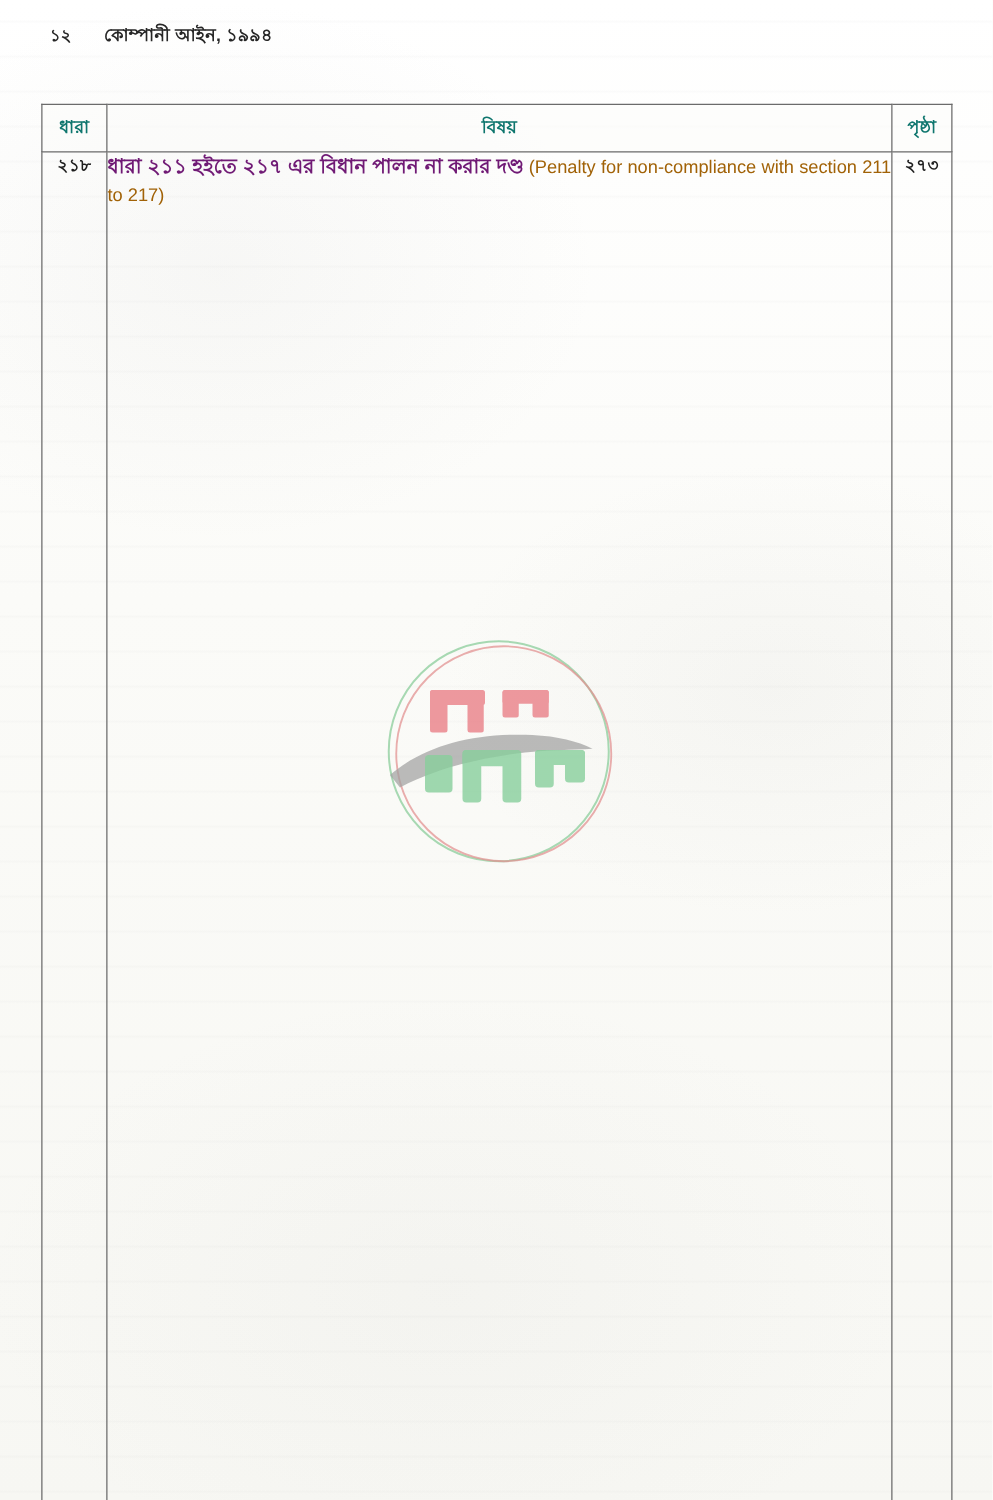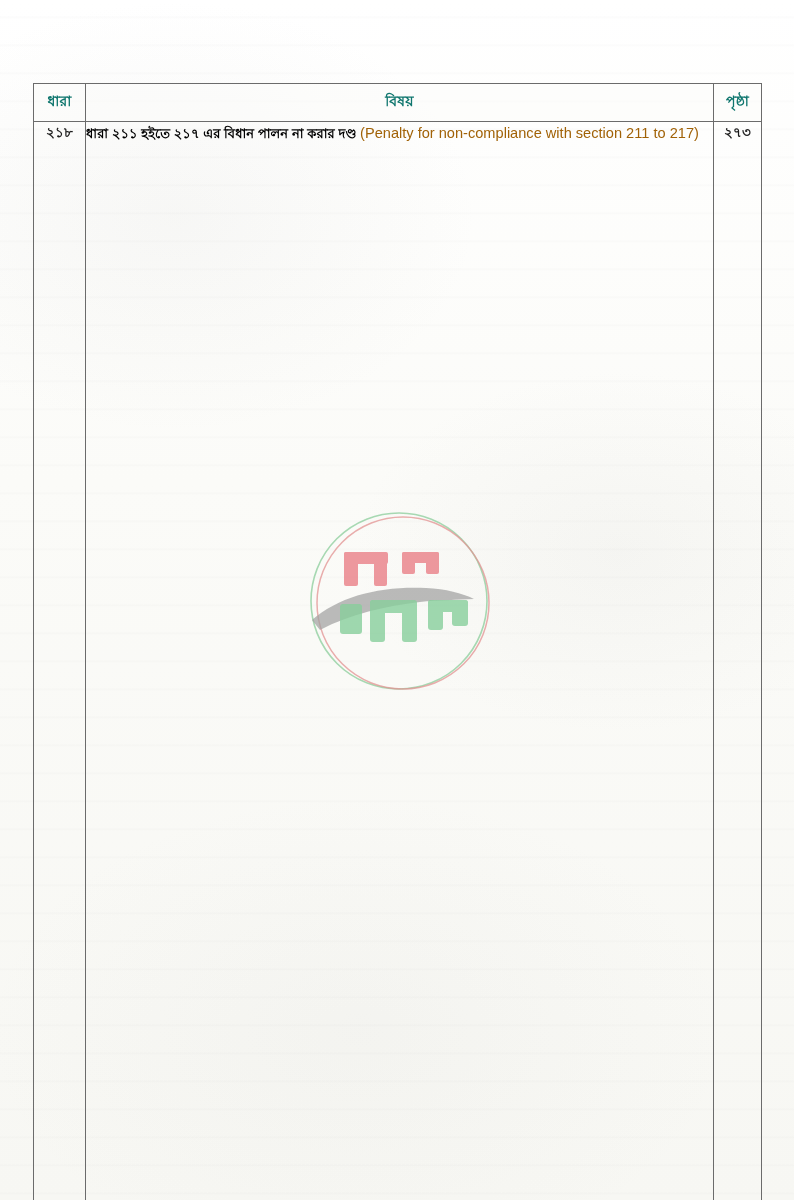--- a/index.html
+++ b/index.html
@@ -128,22 +128,22 @@
     font-size: 14.2px;
     line-height: 1.52;
     text-align: justify;
     text-justify: inter-word;
     color: #161616;
     hyphens: none;
   }
   td.subj .bn {
     font-family: "Liberation Sans", "DejaVu Sans", sans-serif;
     font-weight: 600;
-    font-size: 13px;
-    color: #000000;
+    font-size: 16px;
+    color: #701a75;
     letter-spacing: 0.1px;
   }
   td.subj .en {
     font-family: Liberation Sans, sans-serif;
     font-size: 14.6px;
     color: #a16207;
   }
 
   
   .ghost {
@@ -161,20 +161,24 @@
         rgba(120,120,125,0) 28px);
   }
 </style>
 </head>
 <body>
 
 <div class="page">
   <div class="paper"></div>
   <div class="ghost"></div>
 
+  <div class="running-head">
+    <span class="folio">১২</span>
+    <span class="title">কোম্পানী আইন, ১৯৯৪</span>
+  </div>
 
   <svg class="watermark" viewBox="0 0 186 186" xmlns="http://www.w3.org/2000/svg">
     <circle cx="93" cy="93" r="88" fill="none" stroke="#8fcf9f" stroke-width="1.6" opacity="0.85"></circle>
     <circle cx="97" cy="95" r="86" fill="none" stroke="#e08a8a" stroke-width="1.5" opacity="0.75"></circle>
 
     <g fill="#e8737c" opacity="0.78">
       <rect x="38" y="44" width="14" height="34" rx="2"></rect>
       <rect x="38" y="44" width="44" height="12" rx="2"></rect>
       <rect x="68" y="44" width="13" height="34" rx="2"></rect>
       <rect x="96" y="44" width="13" height="22" rx="2"></rect>

